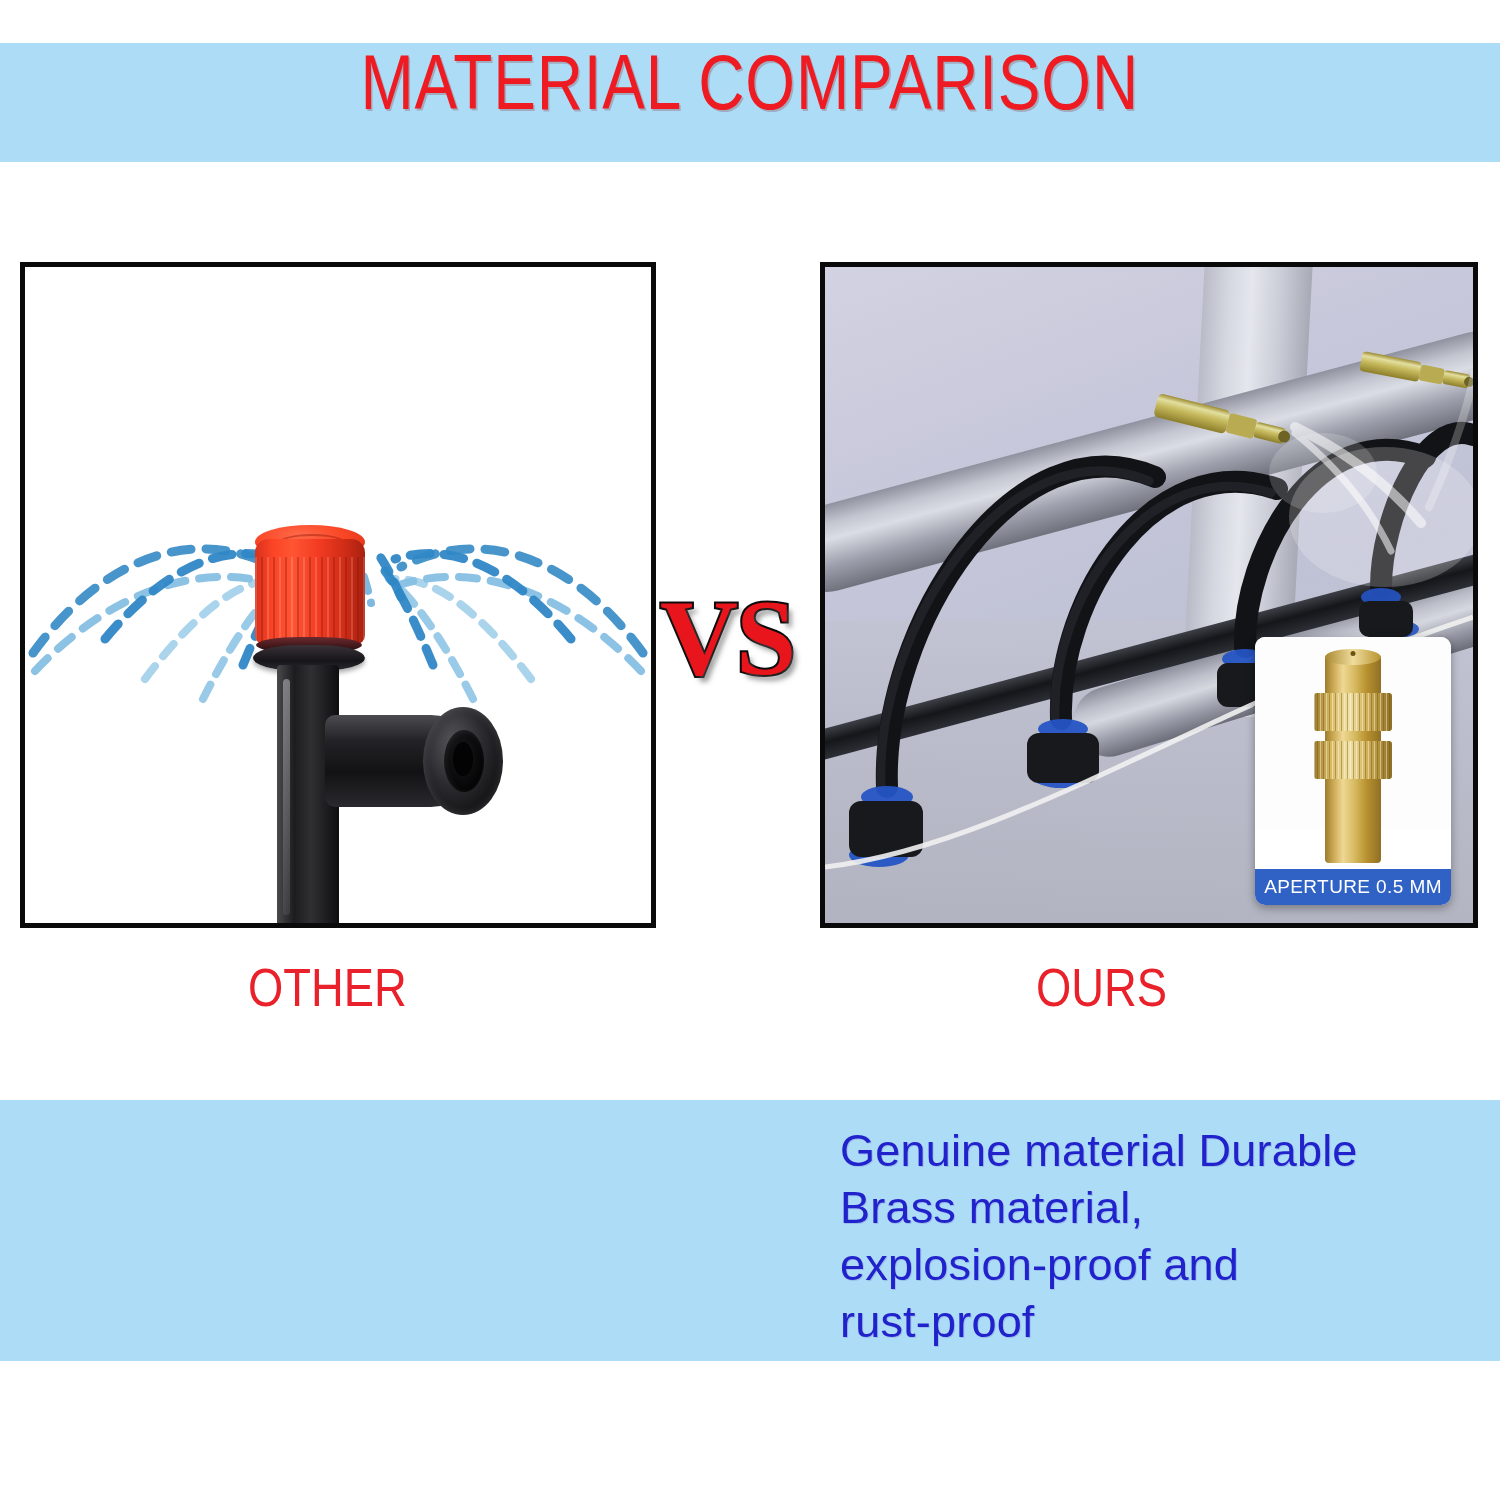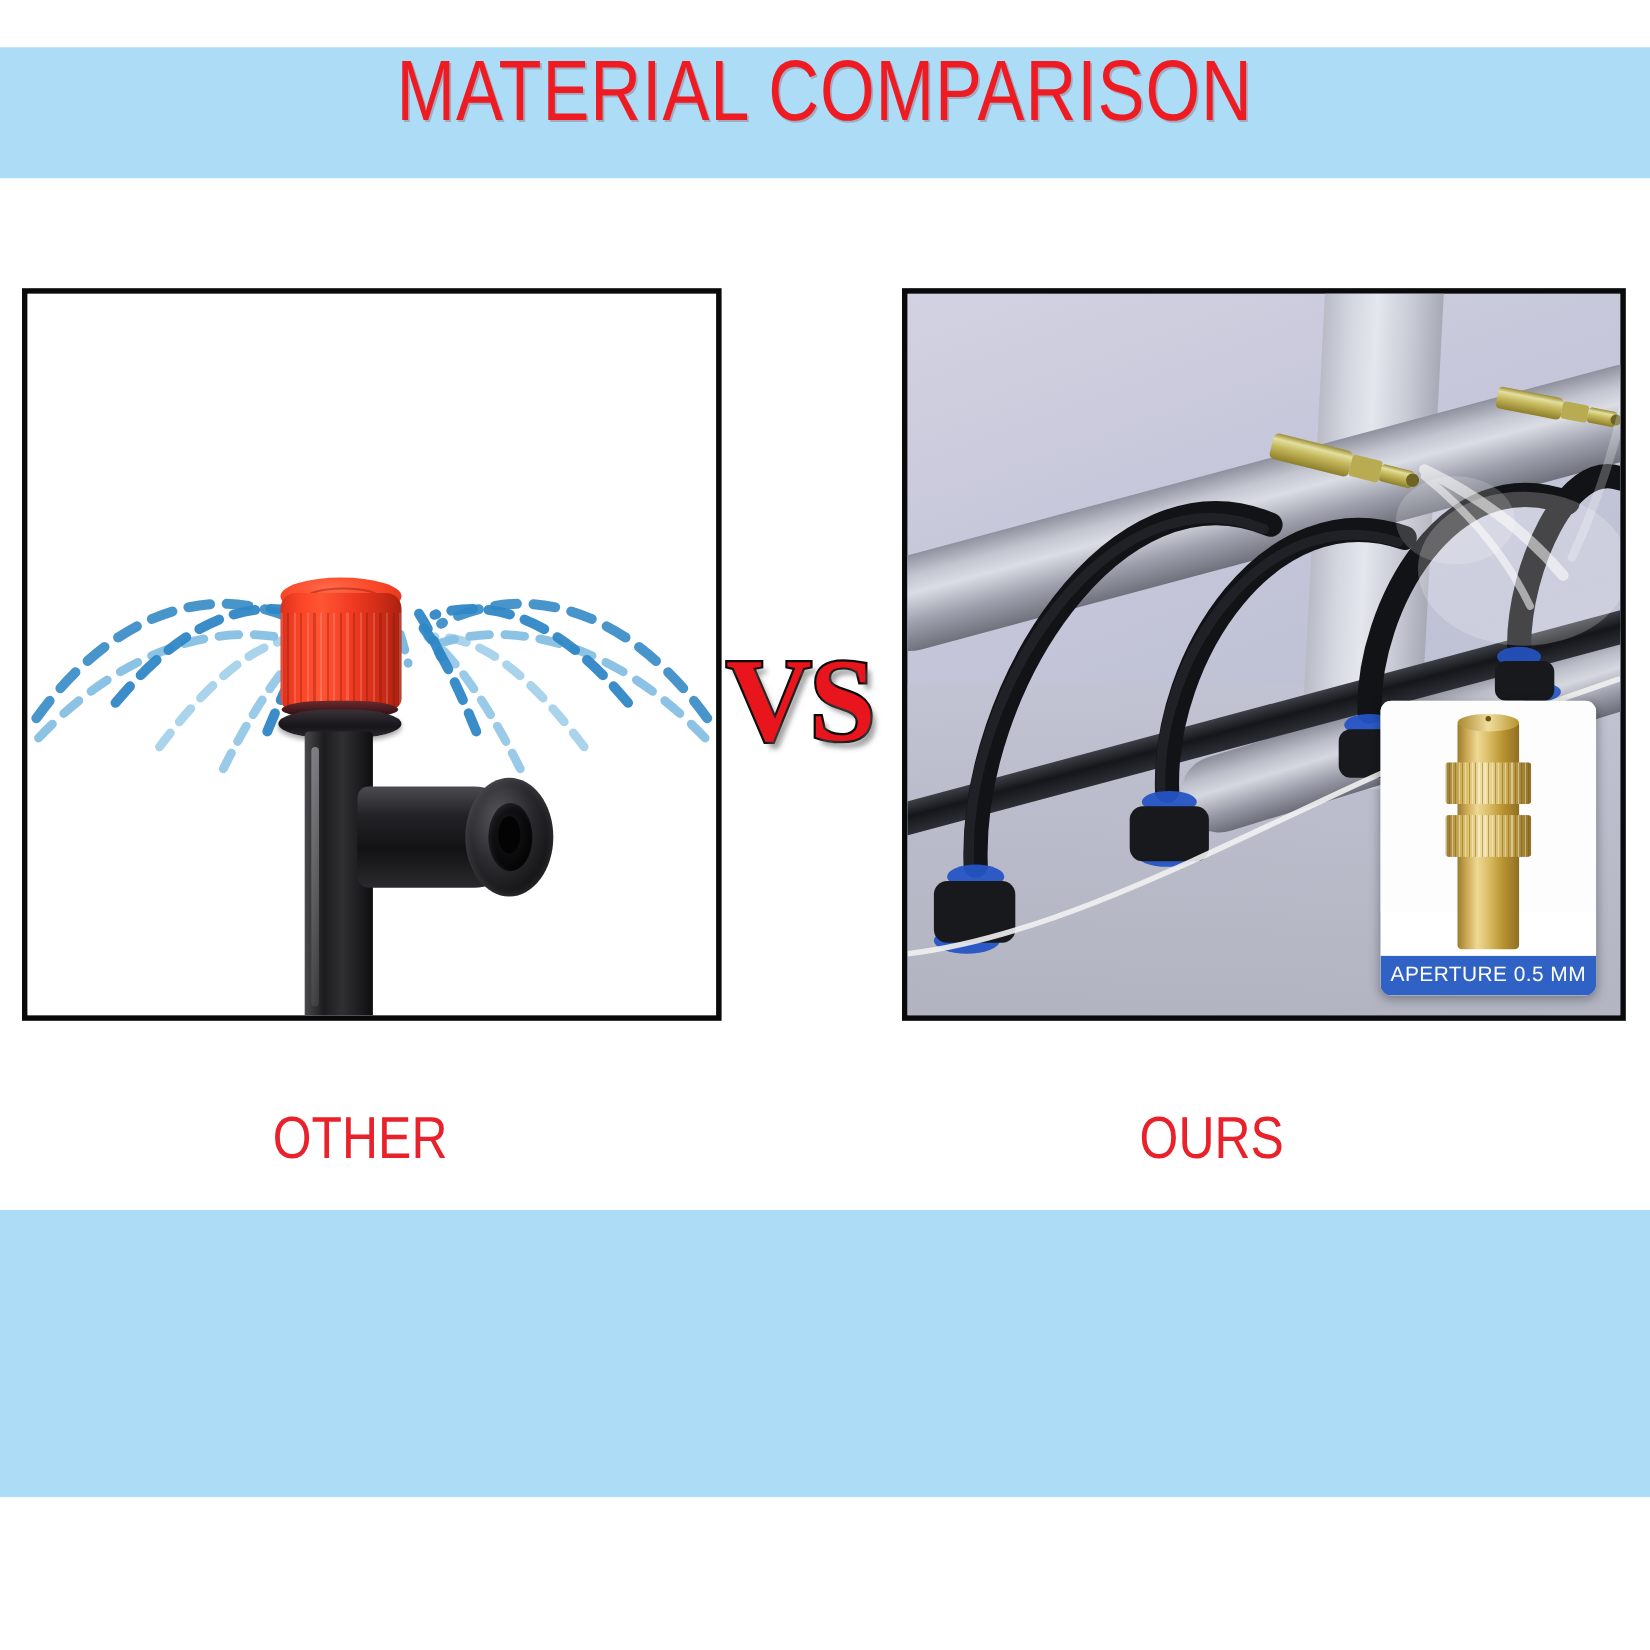--- a/index.html
+++ b/index.html
@@ -337,21 +337,20 @@
     white-space:nowrap;
   }
 
   
   .captions{
     position:absolute;
     left:0;
     top:960px;
     width:1500px;
     height:90px;
-    margin-top:48px;
   }
   .caption{
     position:absolute;
     top:0;
     color:#E8212A;
     font-size:54px;
     line-height:1;
     transform:scaleX(0.84);
     white-space:nowrap;
   }
@@ -519,13 +518,17 @@
 <div class="vs-badge">
   <span class="vs-text">VS</span>
 </div>
 
 <div class="captions">
   <div class="caption caption-other">OTHER</div>
   <div class="caption caption-ours">OURS</div>
 </div>
 
 <div class="desc-banner">
+  <div class="desc-col desc-right">Genuine material Durable
+Brass material,
+explosion-proof and
+rust-proof</div>
 </div>
 
 </body></html>

